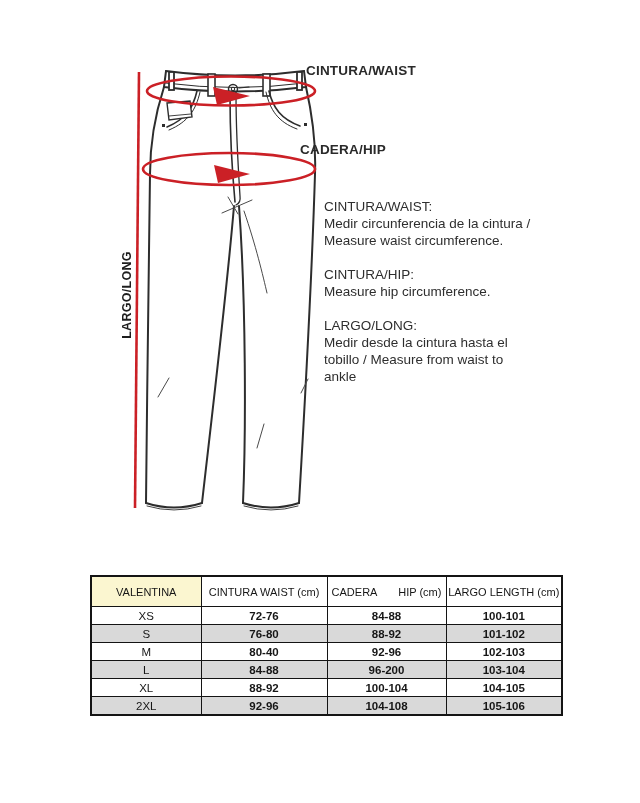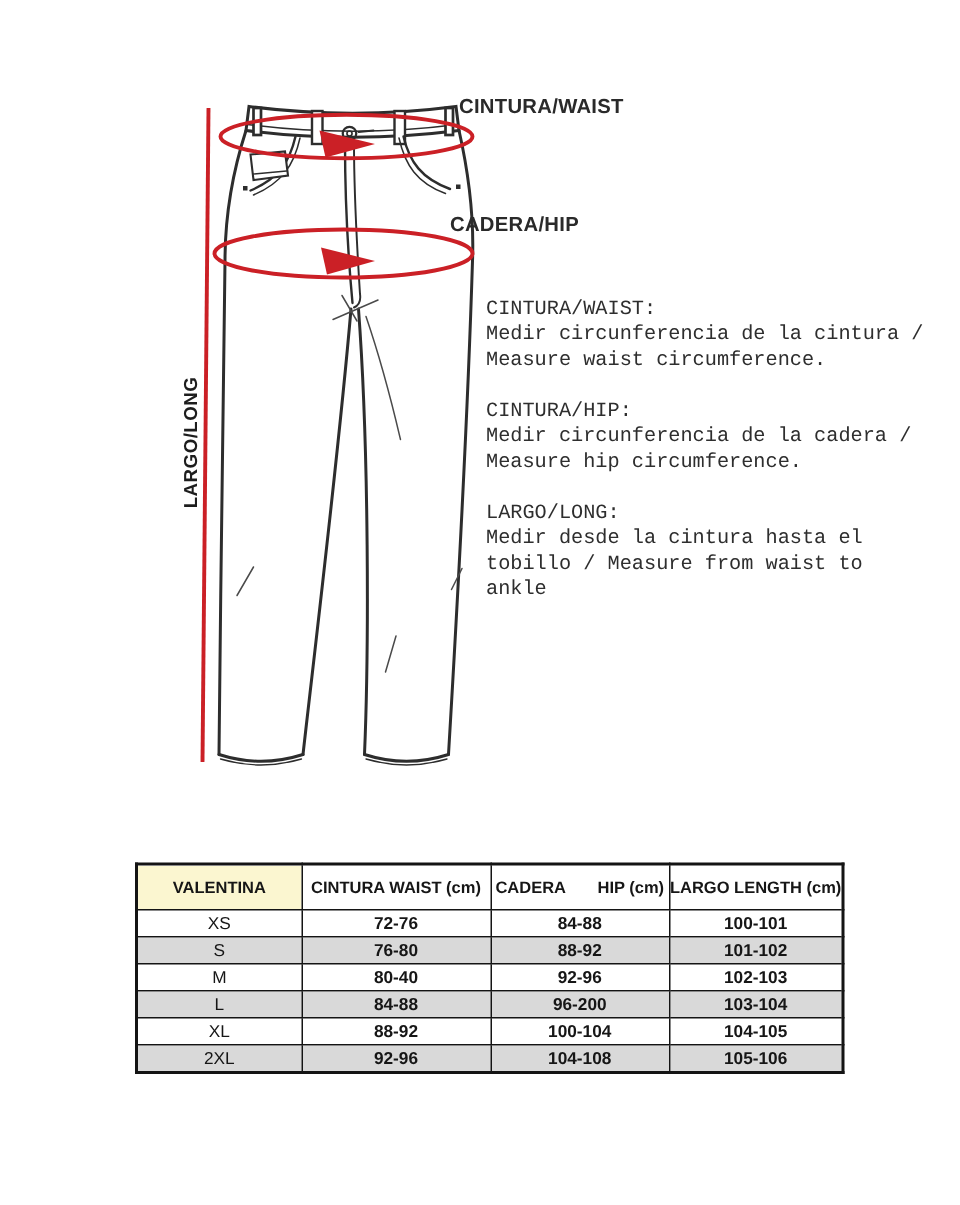--- a/index.html
+++ b/index.html
@@ -19,33 +19,33 @@
   .length-label{
     position:absolute;left:81px;top:288px;width:92px;text-align:center;
     transform:rotate(-90deg);font-size:12.5px;font-weight:700;color:#1d1d1d;
     letter-spacing:.3px;white-space:nowrap;
   }
 
   .instructions{
     position:absolute;left:324px;top:198px;width:250px;
     font-size:13.5px;line-height:17px;color:#2e2e2e;
   }
-  .instr-block{margin:0 0 17px 0;font-family:Liberation Mono, monospace;}
+  .instr-block{margin:0 0 17px 0;}
   .instr-line{white-space:nowrap;}
 
   .size-table{
     position:absolute;left:90px;top:575px;
     border-collapse:collapse;table-layout:fixed;
     font-size:11.5px;color:#161616;
   }
   .size-table th,.size-table td{
     border:1px solid #141414;text-align:center;vertical-align:middle;
     padding:0;overflow:hidden;
   }
-  .size-table th{height:29px;font-size:11px;font-weight:700;background:#ffffff;}
+  .size-table th{height:29px;font-size:11px;font-weight:400;background:#ffffff;}
   .size-table td{height:17px;}
   .size-table .brand-th{background:#fbf6d0;}
   .size-table .pre{white-space:pre;}
   .size-table td.val{font-weight:700;margin-left:42px;}
   .size-table tr.alt td{background:#d9d9d9;}
   .size-table{border:2px solid #141414;}
   .col-brand{width:110px;}
   .col-waist{width:126px;}
   .col-hip{width:119px;}
   .col-length{width:116px;}
@@ -119,21 +119,20 @@
   <div class="length-label">LARGO/LONG</div>
 
   <div class="instructions">
     <div class="instr-block">
       <div class="instr-line">CINTURA/WAIST:</div>
       <div class="instr-line">Medir circunferencia de la cintura /</div>
       <div class="instr-line">Measure waist circumference.</div>
     </div>
     <div class="instr-block">
       <div class="instr-line">CINTURA/HIP:</div>
-      <div class="instr-line">Medir circunferencia de la cadera /</div>
       <div class="instr-line">Measure hip circumference.</div>
     </div>
     <div class="instr-block">
       <div class="instr-line">LARGO/LONG:</div>
       <div class="instr-line">Medir desde la cintura hasta el</div>
       <div class="instr-line">tobillo / Measure from waist to</div>
       <div class="instr-line">ankle</div>
     </div>
   </div>
 

